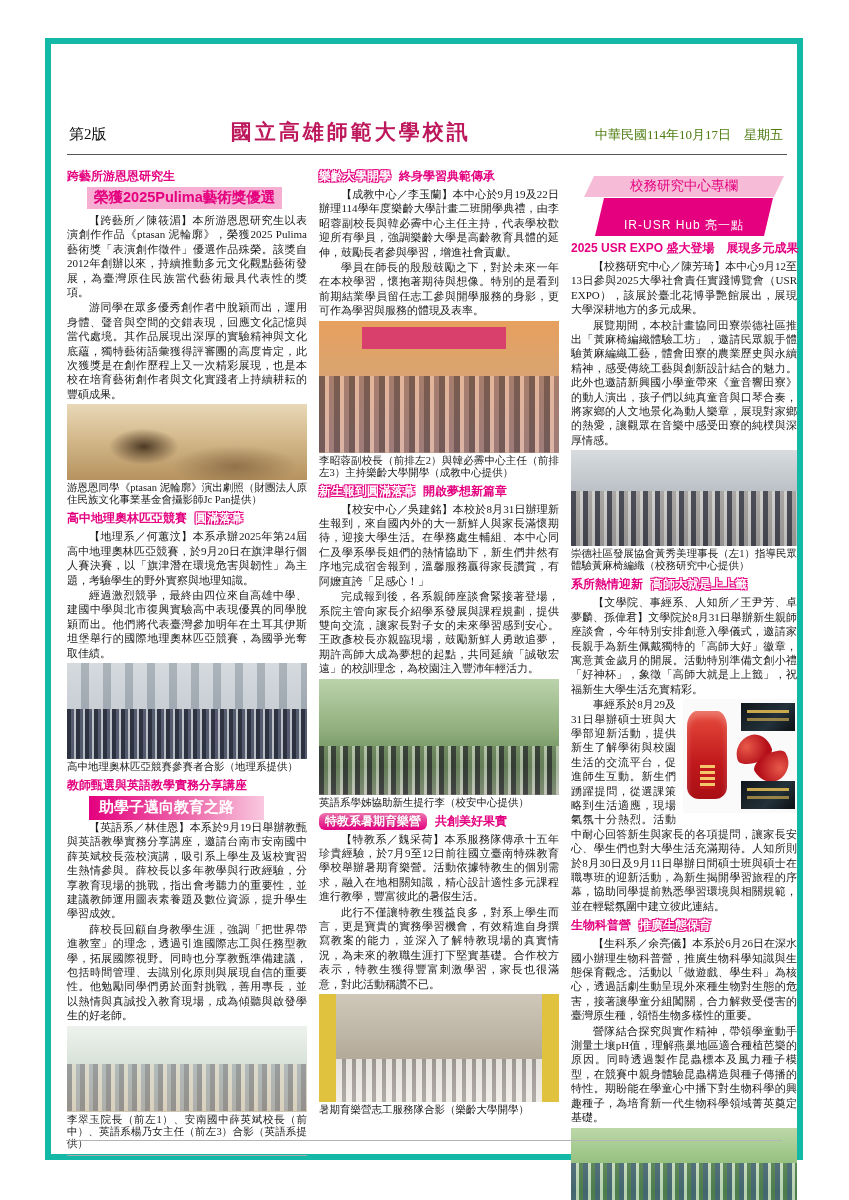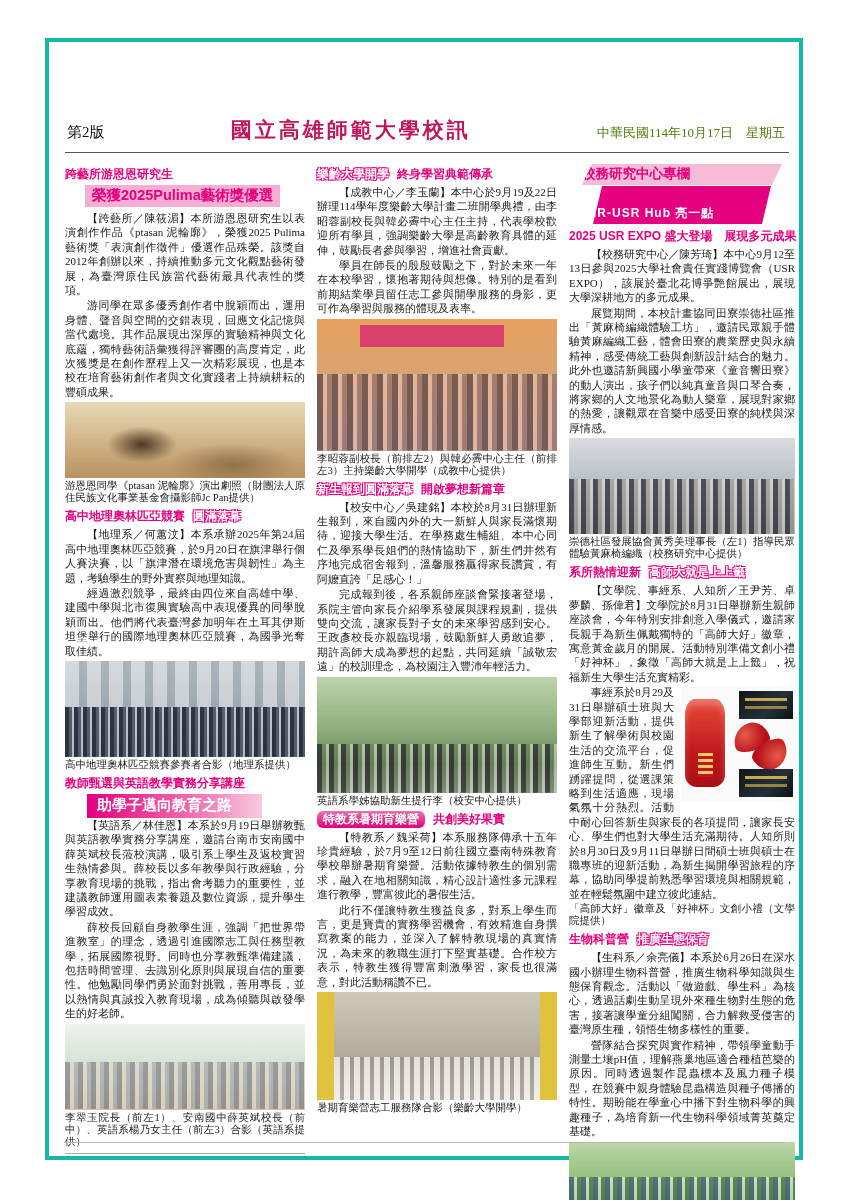--- a/index.html
+++ b/index.html
@@ -1,19 +1,19 @@
 <!DOCTYPE html>
 <html lang="zh-Hant"><head>
 <meta charset="utf-8">
 <style>
   html,body { margin:0; padding:0; background:#fff; }
   .page { position:relative; width:849px; height:1200px; background:#fff; overflow:hidden;
           font-family:"Liberation Serif","DejaVu Serif",serif; color:#1a1a1a; }
   .frame { position:absolute; left:45px; top:38px; width:758px; height:1122px;
-           border:4px solid #14b8a6; box-sizing:border-box; padding:0 10px 0 16px; }
+           border:6px solid #14b8a6; box-sizing:border-box; padding:0 10px 0 16px; }
   .header { margin-top:74px; display:flex; align-items:baseline; justify-content:space-between;
             border-bottom:1.5px solid #555; padding:0 4px 8px 2px; }
   .pagelabel { font-size:15px; color:#111; }
   .masthead { font-family:"Liberation Sans","DejaVu Sans",sans-serif; font-weight:bold;
               font-size:21px; color:#be185d; letter-spacing:3px; }
   .hdate { font-size:13px; color:#4d7c0f; }
   .cols { display:flex; gap:12px; margin-top:9px; }
   .col-left,.col-mid { width:240px; flex:0 0 auto; }
   .col-right { width:226px; flex:0 0 auto; }
 
@@ -33,22 +33,22 @@
   .t-pill { background:linear-gradient(180deg,#ee74b1,#e4007f); color:#fff; padding:1px 6px 2px;
       border-radius:6px; text-shadow:0 0 2px rgba(160,0,80,.6); }
 
   p.body { font-size:11px; line-height:14.4px; text-align:justify; text-indent:2em; margin:0 0 1px; }
   p.caption { font-size:10.5px; line-height:12px; margin:2px 0 4px; text-align:justify; }
   .ph { margin:3px 0 1px; }
   .endrule { border-top:1px solid #a8a8a8; margin-top:5px; }
   .footer-rule { position:absolute; left:15px; right:15px; bottom:13px; border-top:1px solid #b5b5b5; }
 
   
-  .banner { width:200px; margin:2px auto 5px; text-align:left;
-            font-family:"Liberation Sans","DejaVu Sans",sans-serif; font-weight:bold; }
+  .banner { width:200px; margin:12px auto 5px; text-align:center;
+            font-family:"Liberation Sans","DejaVu Sans",sans-serif; font-weight:normal; }
   .banner-top { background:#f6bcd7; color:#e4007f; font-size:13.5px; padding:1px 0 2px;
       clip-path:polygon(10px 0,100% 0,calc(100% - 10px) 100%,0 100%); }
   .banner-bottom { background:#e4007f; color:#fff; font-size:12px; letter-spacing:1px; width:178px;
       margin:1px auto 0; padding:19px 0 2px; clip-path:polygon(9px 0,100% 0,calc(100% - 9px) 100%,0 100%); }
 
   
   .ph-ptasan { height:76px; background:
       radial-gradient(50px 26px at 32% 56%, rgba(70,50,30,.95), rgba(70,50,30,0) 70%),
       radial-gradient(90px 30px at 70% 82%, rgba(120,90,55,.65), rgba(120,90,55,0) 70%),
       linear-gradient(180deg,#e8d9b8 0%,#d4b98c 45%,#b6925f 100%); }
@@ -188,21 +188,20 @@
           <h2 class="art sz15"><span class="t-solid">系所熱情迎新</span><span class="gap"></span><span class="t-bubble">高師大就是上上籤</span></h2>
           <p class="body">【文學院、事經系、人知所／王尹芳、卓夢麟、孫偉君】文學院於8月31日舉辦新生親師座談會，今年特別安排創意入學儀式，邀請家長親手為新生佩戴獨特的「高師大好」徽章，寓意黃金歲月的開展。活動特別準備文創小禮「好神杯」，象徵「高師大就是上上籤」，祝福新生大學生活充實精彩。</p>
           <div class="ph-gifts">
             <div class="gift-pouch"></div>
             <div class="gift-cup gift-cup1"></div>
             <div class="gift-cup gift-cup2"></div>
             <div class="gift-card gift-card1"></div>
             <div class="gift-card gift-card2"></div>
           </div>
           <p class="body">事經系於8月29及31日舉辦碩士班與大學部迎新活動，提供新生了解學術與校園生活的交流平台，促進師生互動。新生們踴躍提問，從選課策略到生活適應，現場氣氛十分熱烈。活動中耐心回答新生與家長的各項提問，讓家長安心、學生們也對大學生活充滿期待。人知所則於8月30日及9月11日舉辦日間碩士班與碩士在職專班的迎新活動，為新生揭開學習旅程的序幕，協助同學提前熟悉學習環境與相關規範，並在輕鬆氛圍中建立彼此連結。</p>
-          <p class="caption clear">「高師大好」徽章及「好神杯」文創小禮（文學院提供）</p>
         </article>
 
         <article>
           <h2 class="art"><span class="t-solid">生物科普營</span><span class="gap"></span><span class="t-bubble">推廣生態保育</span></h2>
           <p class="body">【生科系／余亮儀】本系於6月26日在深水國小辦理生物科普營，推廣生物科學知識與生態保育觀念。活動以「做遊戲、學生科」為核心，透過話劇生動呈現外來種生物對生態的危害，接著讓學童分組闖關，合力解救受侵害的臺灣原生種，領悟生物多樣性的重要。</p>
           <p class="body">營隊結合探究與實作精神，帶領學童動手測量土壤pH值，理解燕巢地區適合種植芭樂的原因。同時透過製作昆蟲標本及風力種子模型，在競賽中親身體驗昆蟲構造與種子傳播的特性。期盼能在學童心中播下對生物科學的興趣種子，為培育新一代生物科學領域菁英奠定基礎。</p>
           <div class="ph ph-bio"></div>
 
         </article>
 

